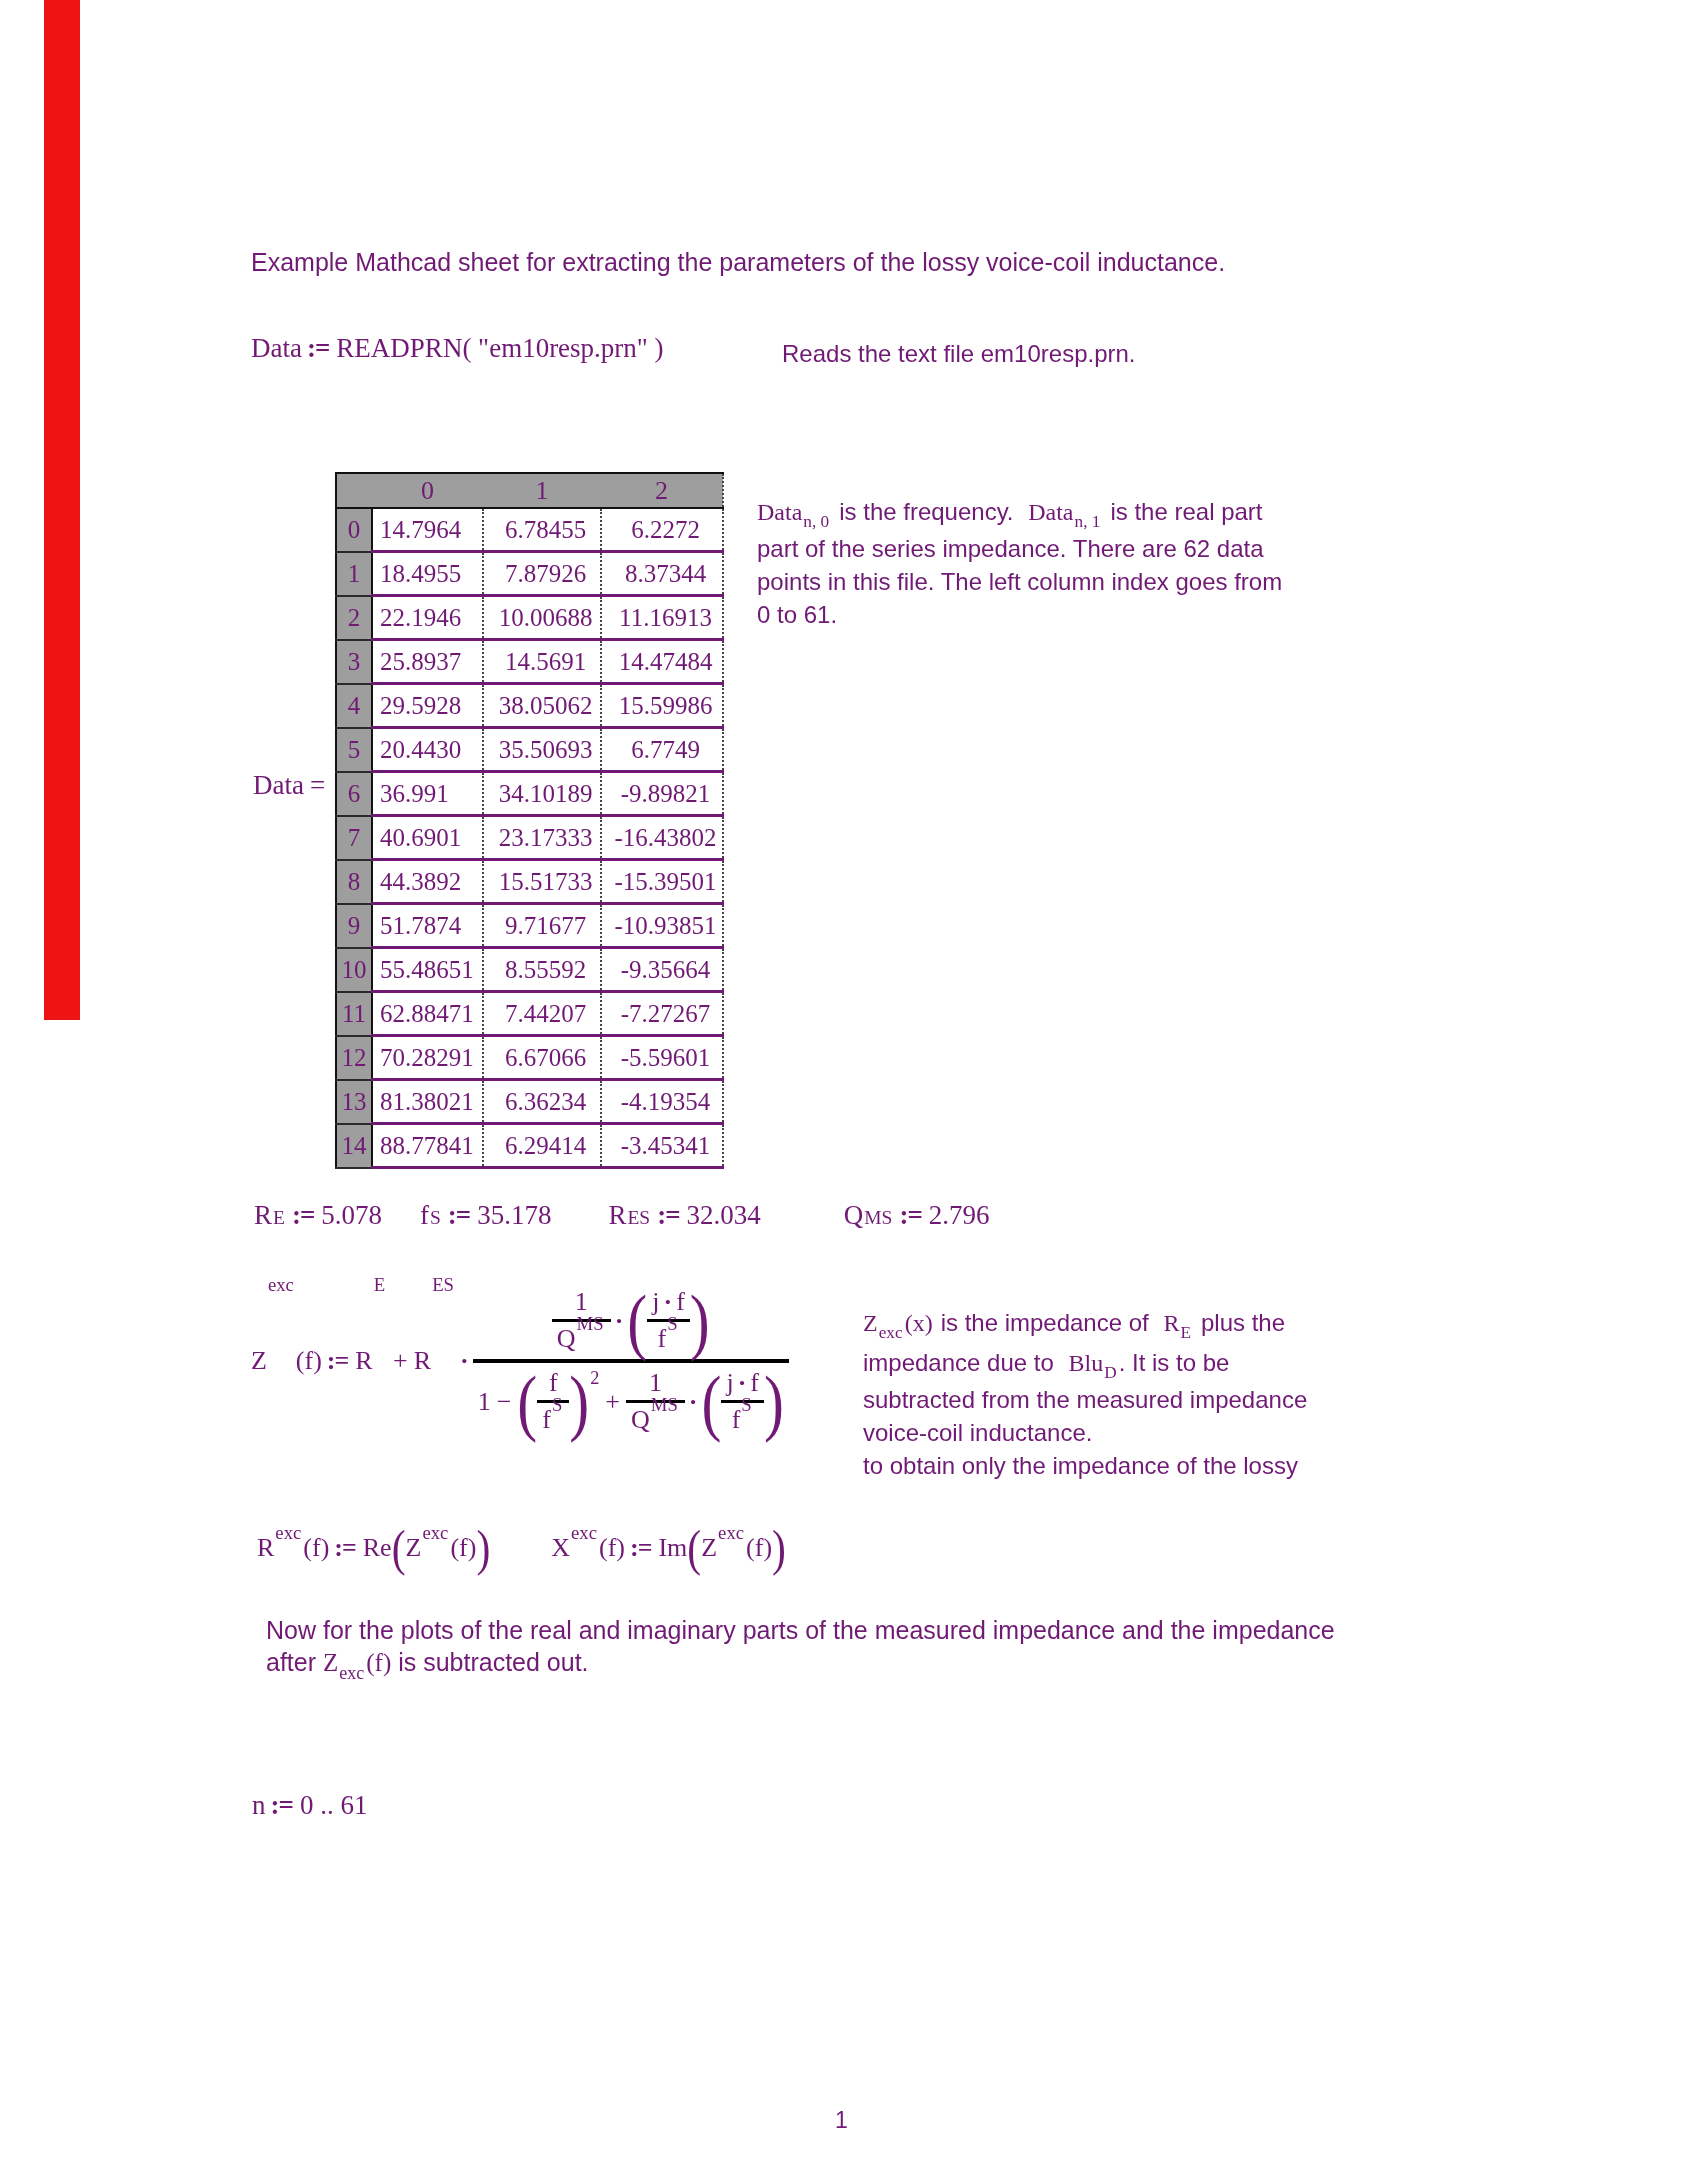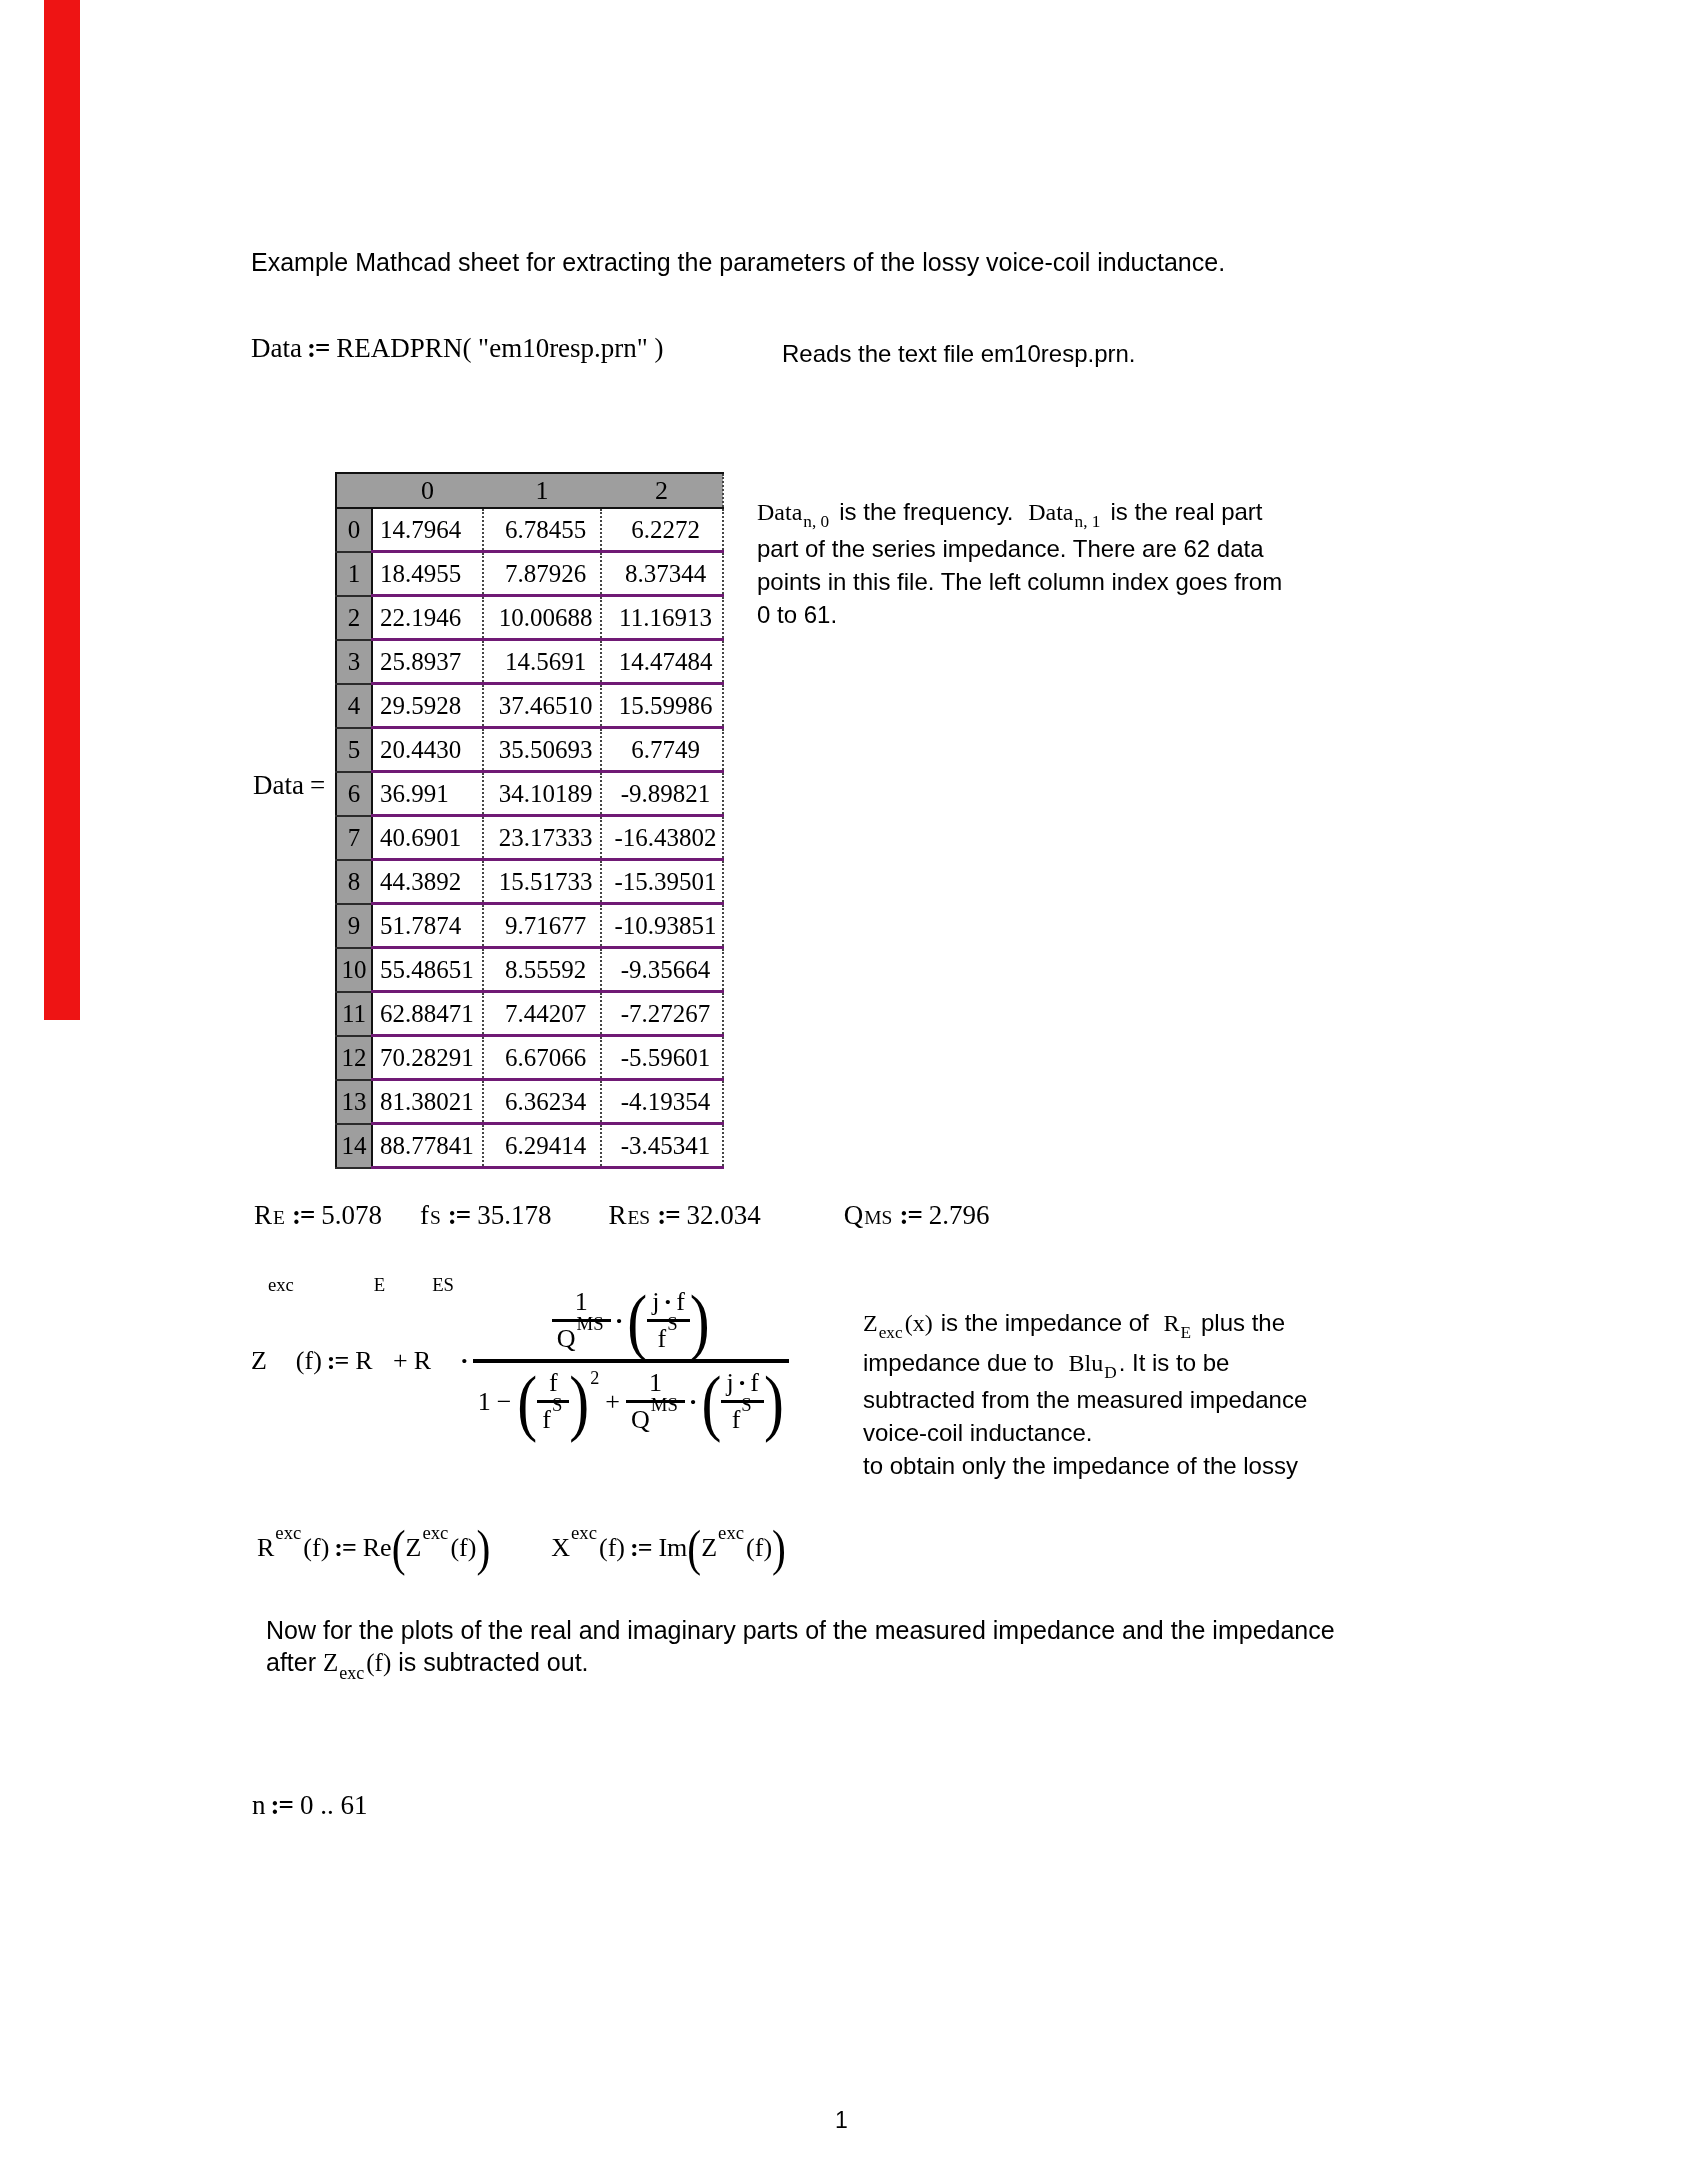--- a/index.html
+++ b/index.html
@@ -1,17 +1,17 @@
 <!DOCTYPE html>
 <html><head>
 <meta charset="utf-8">
 <style>
   html,body{margin:0;padding:0;background:#ffffff;}
   .page{position:relative;width:1683px;height:2178px;background:#ffffff;overflow:hidden;
-        font-family:"Liberation Serif",serif;color:#000000;}
+        font-family:"Liberation Serif",serif;color:#701a75;}
   .abs{position:absolute;}
 
   .redbar{left:44px;top:0;width:36px;height:1020px;background:#ee1414;}
 
   .title{left:251px;top:248px;font-family:"Liberation Sans",sans-serif;font-size:25px;}
 
   
   .mrow{display:flex;align-items:baseline;white-space:pre;}
   .mser{font-family:"Liberation Serif",serif;}
   .msub{font-size:0.72em;align-self:baseline;position:relative;top:0.42em;margin:0 2px 0 1px;}
@@ -131,21 +131,21 @@
           </tr>
           <tr>
             <td class="rowhead">3</td>
             <td class="cell">25.8937</td>
             <td class="cell">14.5691</td>
             <td class="cell">14.47484</td>
           </tr>
           <tr>
             <td class="rowhead">4</td>
             <td class="cell">29.5928</td>
-            <td class="cell">37.46510</td>
+            <td class="cell">38.05062</td>
             <td class="cell">15.59986</td>
           </tr>
           <tr>
             <td class="rowhead">5</td>
             <td class="cell">20.4430</td>
             <td class="cell">35.50693</td>
             <td class="cell">6.7749</td>
           </tr>
           <tr>
             <td class="rowhead">6</td>

